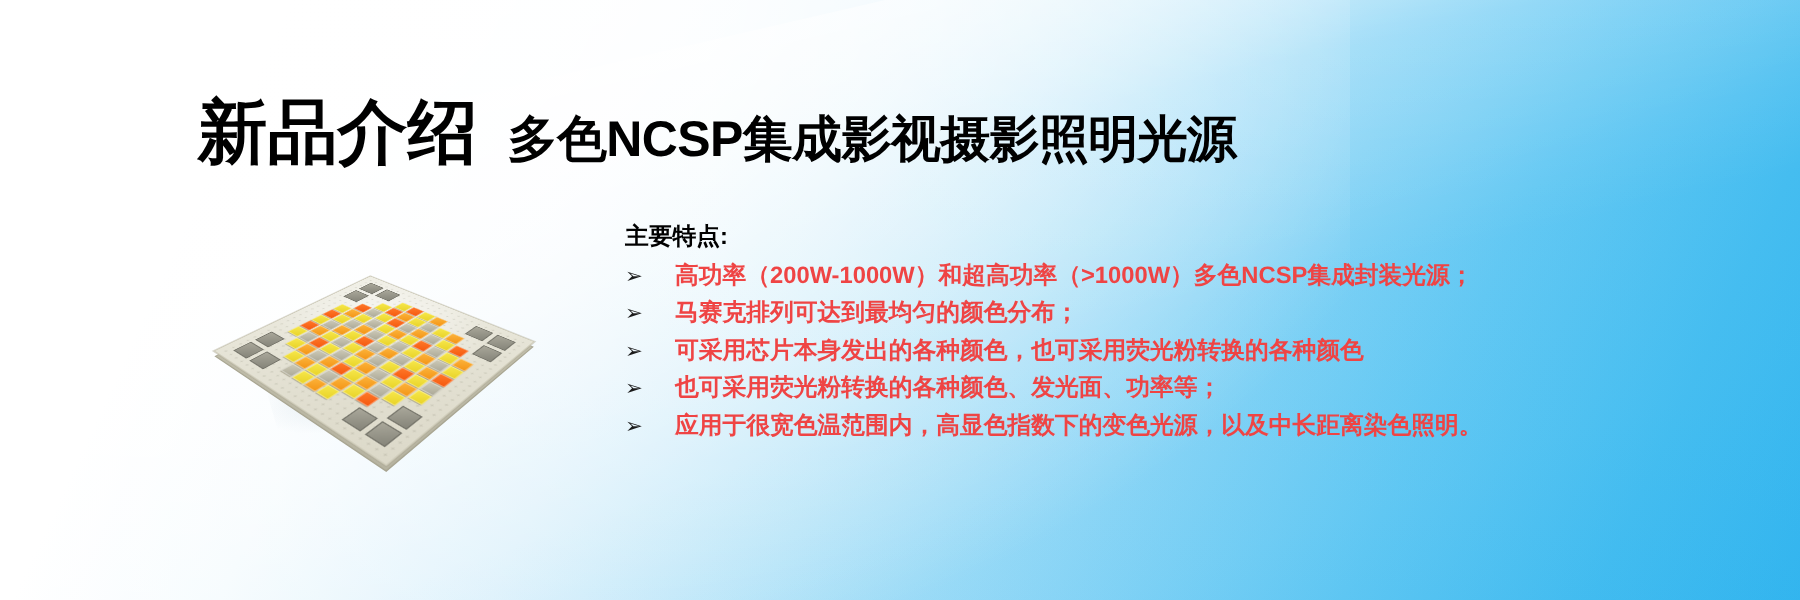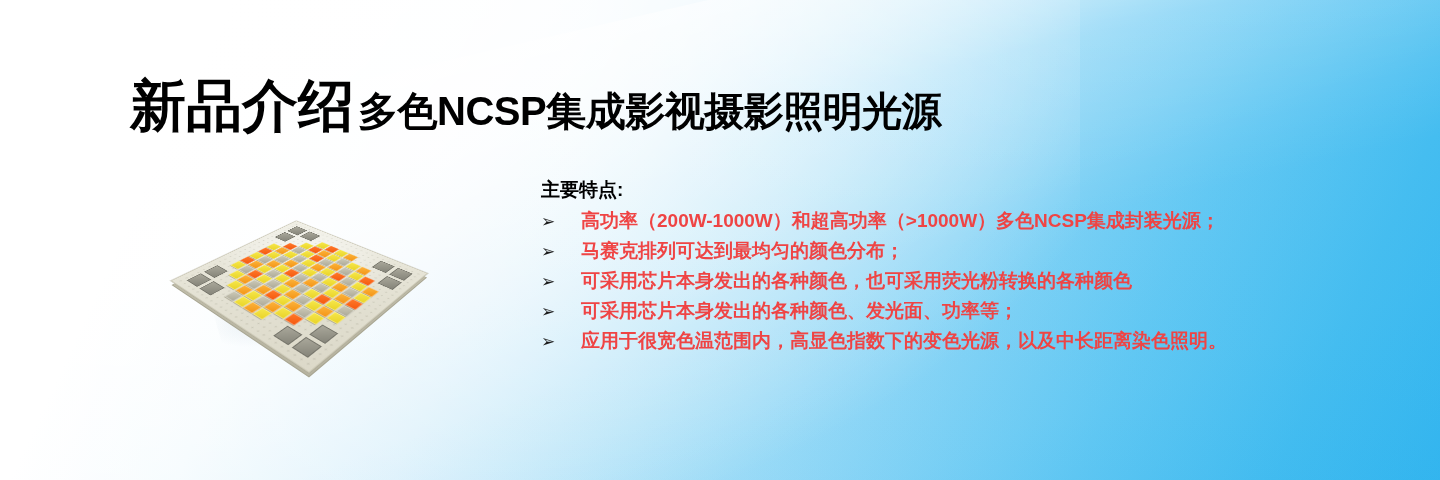--- a/index.html
+++ b/index.html
@@ -69,51 +69,50 @@
     transform-origin: left top;
     background: linear-gradient(180deg,
         rgba(255,255,255,0.55) 0%,
         rgba(255,255,255,0.18) 40%,
         rgba(255,255,255,0.0) 100%);
   }
 
   
   .title-row {
     position: absolute;
-    left: 130px;
+    left: 158px;
     top: 78px;
     display: flex;
     align-items: baseline;
     white-space: nowrap;
   }
   .title-main {
     font-size: 56px;
     font-weight: 700;
     line-height: 1;
     color: #000000;
     letter-spacing: 0px;
     font-family: "Liberation Sans", "DejaVu Sans", sans-serif;
   }
   .title-sub {
     font-size: 40px;
     font-weight: 700;
     line-height: 1;
     color: #000000;
-    margin-left: 4px;
+    margin-left: 24px;
     letter-spacing: -0.5px;
     font-family: "Liberation Sans", "DejaVu Sans", sans-serif;
   }
 
   
   .features {
     position: absolute;
     left: 500px;
     top: 176px;
     width: 900px;
-    margin-left: 41px;
   }
   .features-heading {
     font-size: 19px;
     font-weight: 700;
     color: #000000;
     line-height: 28px;
     margin: 0 0 2px 0;
     letter-spacing: 0px;
   }
   .bullet-list {
@@ -428,21 +427,21 @@
         <li class="bullet-item">
           <span class="bullet-marker">➢</span>
           <span class="bullet-text">马赛克排列可达到最均匀的颜色分布；</span>
         </li>
         <li class="bullet-item">
           <span class="bullet-marker">➢</span>
           <span class="bullet-text">可采用芯片本身发出的各种颜色，也可采用荧光粉转换的各种颜色</span>
         </li>
         <li class="bullet-item">
           <span class="bullet-marker">➢</span>
-          <span class="bullet-text">可采用芯片本身发出的各种颜色、发光面、功率等；</span>
+          <span class="bullet-text">也可采用荧光粉转换的各种颜色、发光面、功率等；</span>
         </li>
         <li class="bullet-item">
           <span class="bullet-marker">➢</span>
           <span class="bullet-text">应用于很宽色温范围内，高显色指数下的变色光源，以及中长距离染色照明。</span>
         </li>
       </ul>
   </div>
 
 </div>
 

